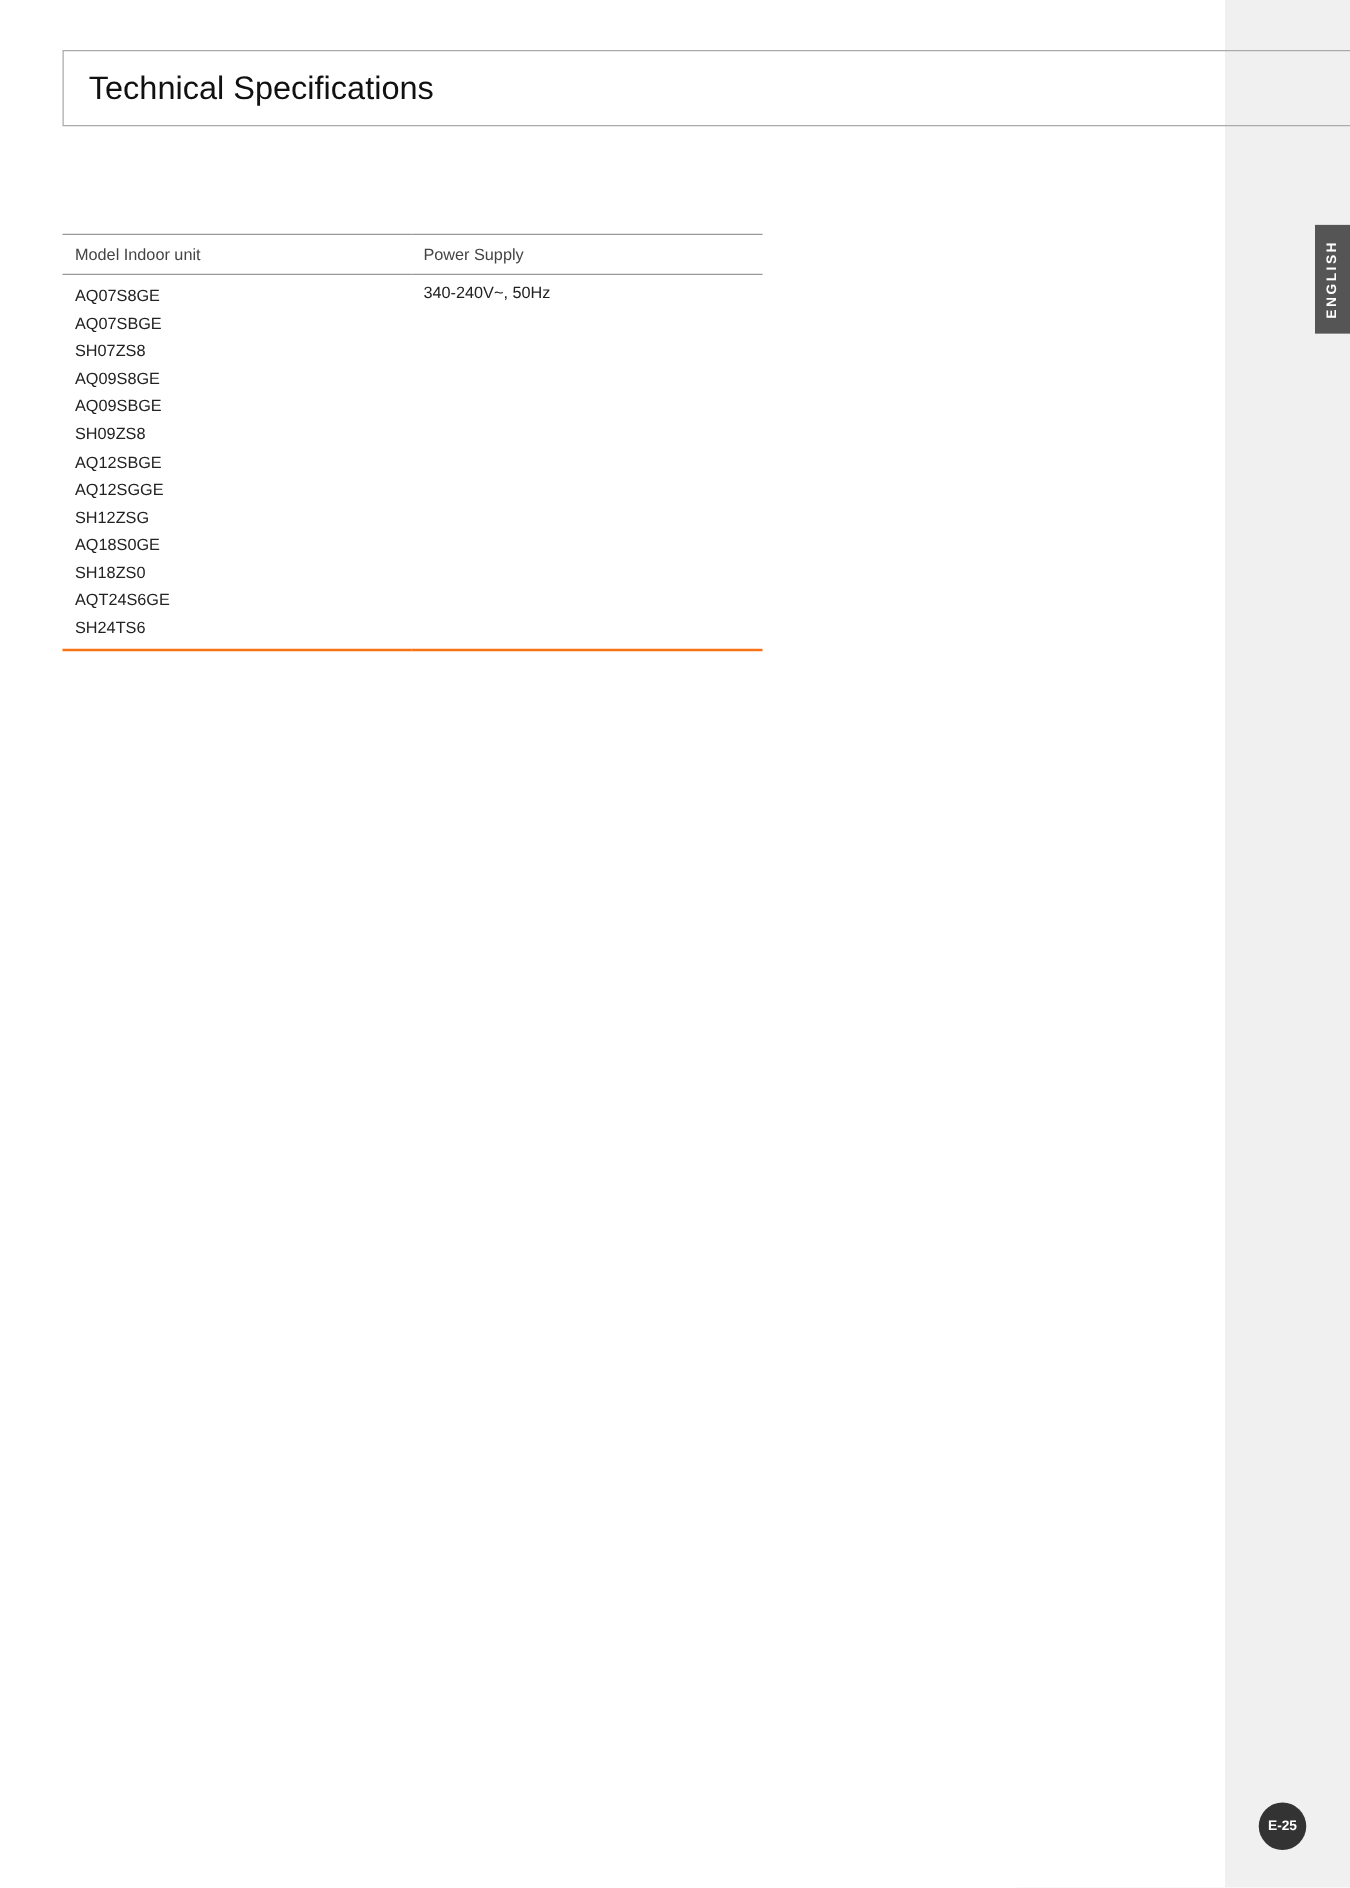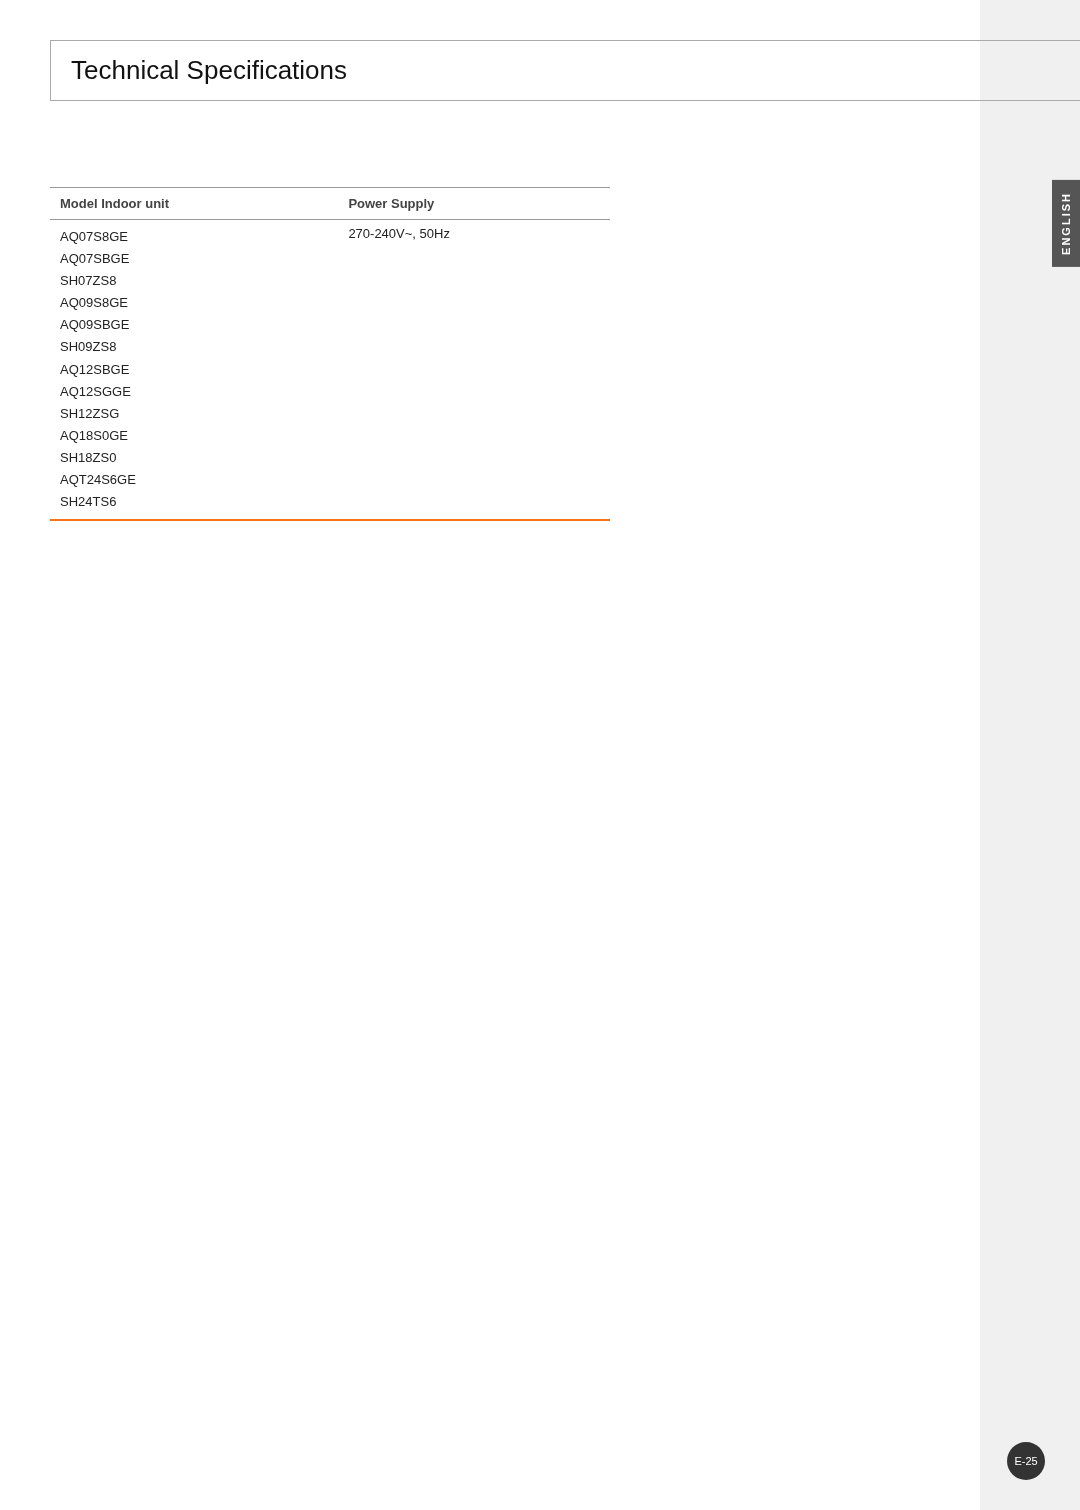--- a/index.html
+++ b/index.html
@@ -54,21 +54,21 @@
       right: 35px;
       width: 38px;
       height: 38px;
       background-color: #333;
       border-radius: 50%;
       display: flex;
       align-items: center;
       justify-content: center;
       color: #fff;
       font-size: 11px;
-      font-weight: normal;
+      font-weight: bold;
       text-align: right;
     }
 
     .title-box {
       border: 1px solid #aaa;
       padding: 14px 20px;
       margin-bottom: 76px;
       display: inline-block;
       width: 1040px;
     }
@@ -86,21 +86,21 @@
     }
 
     .spec-table thead tr {
       border-top: 1px solid #999;
       border-bottom: 1px solid #999;
     }
 
     .spec-table thead th {
       text-align: left;
       padding: 8px 10px;
-      font-weight: bold;
+      font-weight: normal;
       font-size: 13px;
       color: #444;
     }
 
     .spec-table tbody tr {
       border-bottom: 2px solid #f97316;
     }
 
     .spec-table tbody td {
       padding: 6px 10px;
@@ -127,21 +127,21 @@
   <table class="spec-table">
     <thead>
       <tr>
         <th>Model Indoor unit</th>
         <th>Power Supply</th>
       </tr>
     </thead>
     <tbody id="table-body">
     <tr>
           <td class="model-cell">AQ07S8GE<br>AQ07SBGE<br>SH07ZS8<br>AQ09S8GE<br>AQ09SBGE<br>SH09ZS8<br>AQ12SBGE<br>AQ12SGGE<br>SH12ZSG<br>AQ18S0GE<br>SH18ZS0<br>AQT24S6GE<br>SH24TS6</td>
-          <td class="power-cell">270-240V~, 50Hz</td>
+          <td class="power-cell">340-240V~, 50Hz</td>
         </tr>
       </tbody>
   </table>
 </div>
 
 <div class="side-tab">ENGLISH</div>
 
 <div class="page-number-badge">E-25</div>
 
 </body></html>

